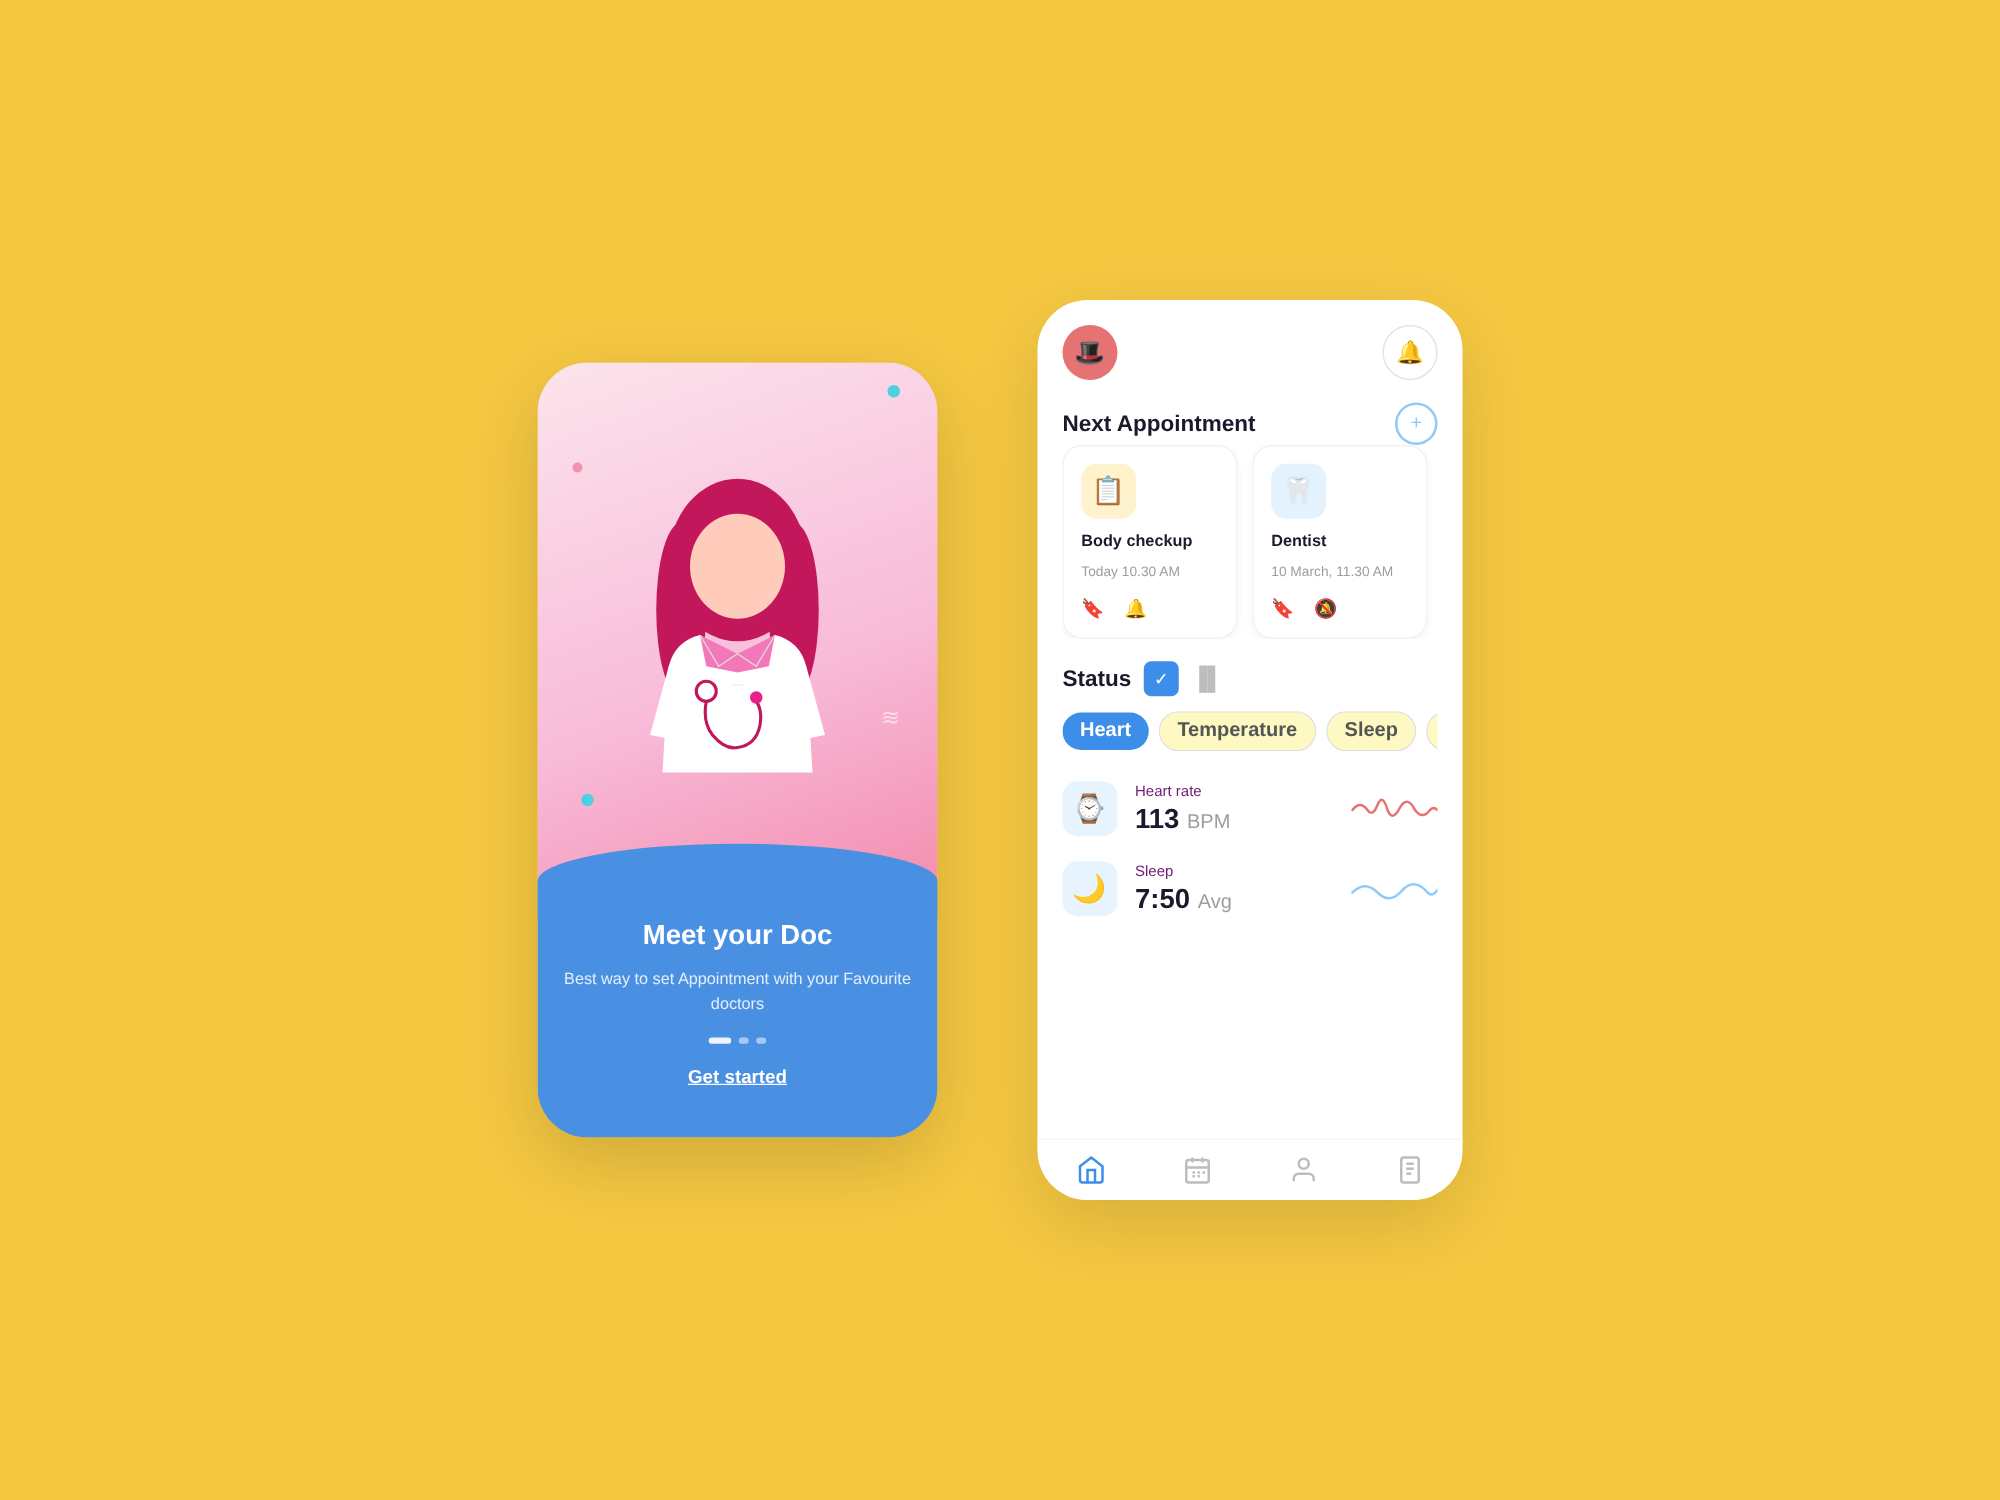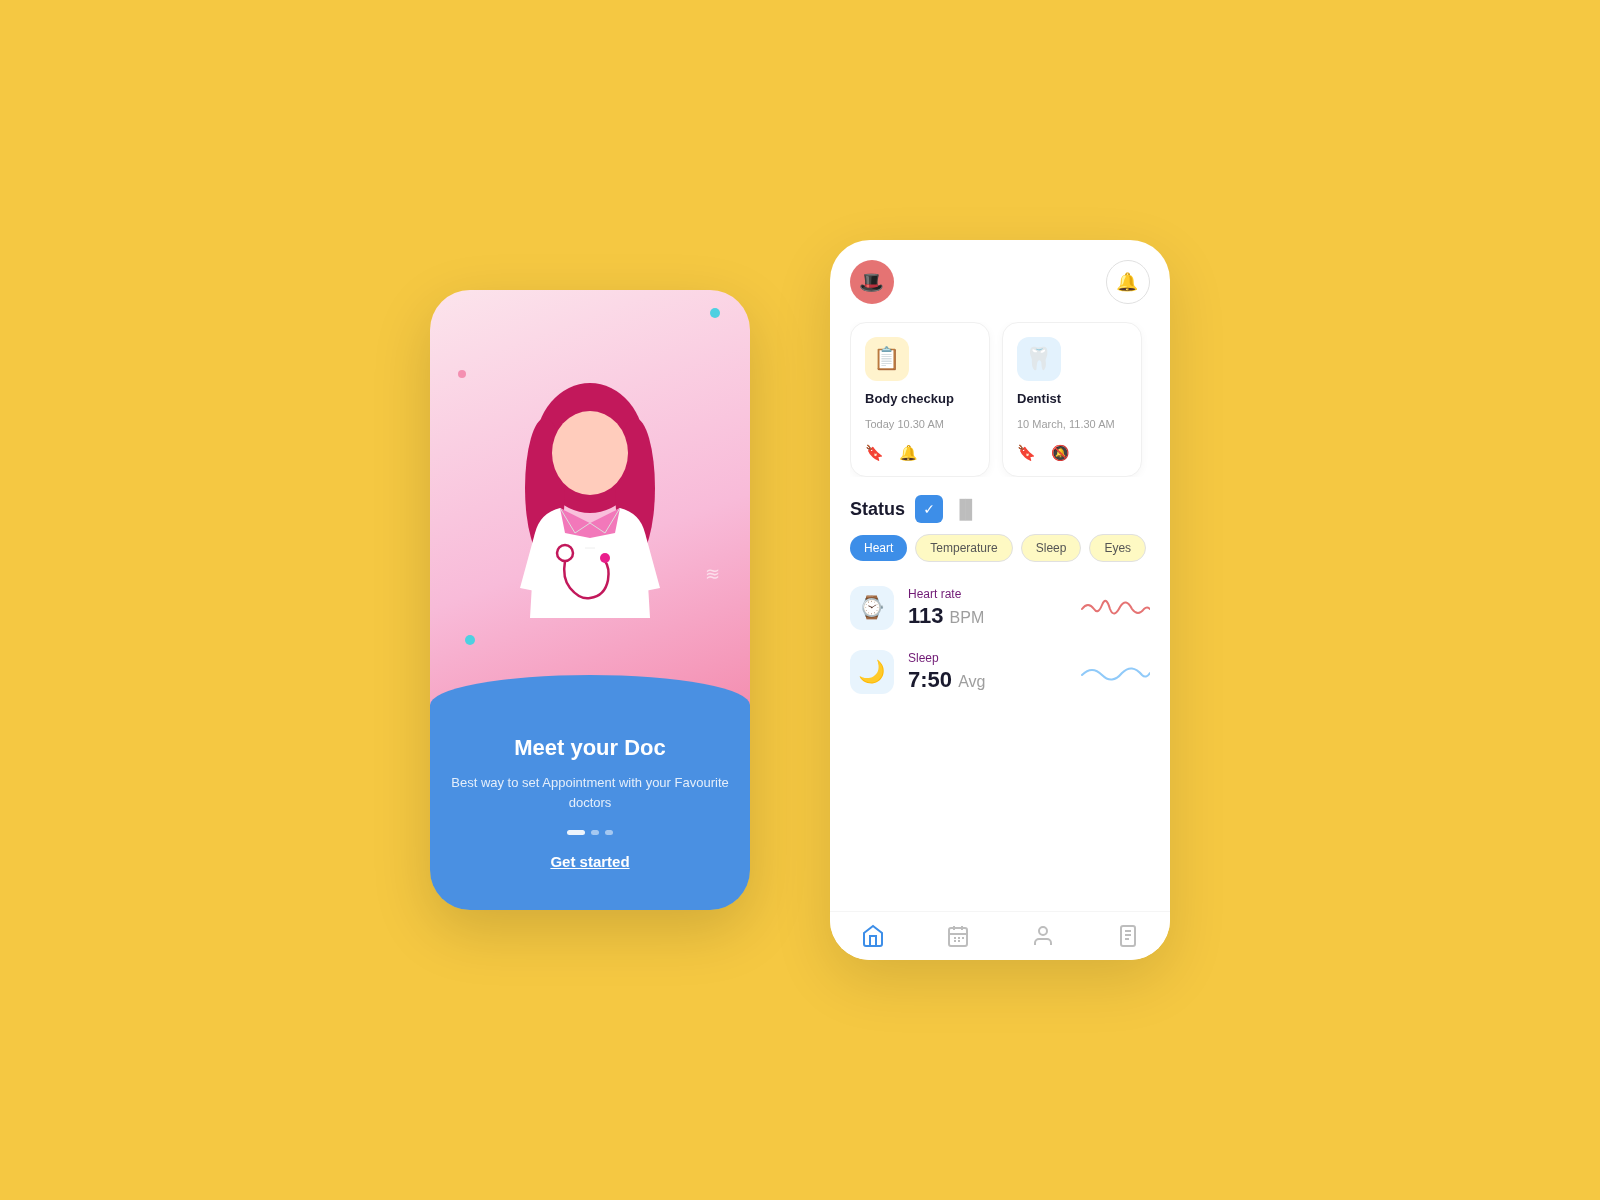--- a/index.html
+++ b/index.html
@@ -251,20 +251,21 @@
       font-size: 15px;
     }
     .appt-action-icon { cursor: pointer; }
 
     
     .status-section { }
     .status-header {
       display: flex;
       align-items: center;
       gap: 10px;
+      margin-bottom: 12px;
     }
     .status-title {
       font-size: 18px;
       font-weight: 700;
       color: #1A1A2E;
     }
     .status-check {
       width: 28px;
       height: 28px;
       background: #3D8EE8;
@@ -285,25 +286,24 @@
       display: flex;
       gap: 8px;
       align-items: center;
       flex-wrap: nowrap;
       overflow: hidden;
       margin-bottom: 14px;
     }
     .pill {
       padding: 6px 14px;
       border-radius: 20px;
-      font-size: 12px;
-      font-weight: 400;
+      font-size: 16px;
+      font-weight: 700;
       cursor: pointer;
       white-space: nowrap;
-      margin-top: 11px;
     }
     .pill.active { background: #3D8EE8; color: white; }
     .pill.inactive { background: #fef9c3; color: #555; border: 1px solid #E0E0E0; }
 
     
     .metric-row {
       display: flex;
       align-items: center;
       gap: 14px;
       padding: 10px 0;
@@ -417,20 +417,26 @@
 
 <div class="phone-right">
   <div class="phone-right-content">
 
     <div class="header-row">
       <div class="avatar">🎩</div>
       <button class="bell-btn">🔔</button>
     </div>
 
     <div>
+      <div class="section-header">
+        <span class="section-title">Next Appointment</span>
+        <button class="add-btn">
+          <span>+</span>
+        </button>
+      </div>
 
       <div class="appointments-row">
 
         <div class="appt-card">
           <div class="appt-icon yellow">📋</div>
           <div class="appt-name">Body checkup</div>
           <div class="appt-time">Today 10.30 AM</div>
           <div class="appt-actions">
             <span class="appt-action-icon">🔖</span>
             <span class="appt-action-icon">🔔</span>

